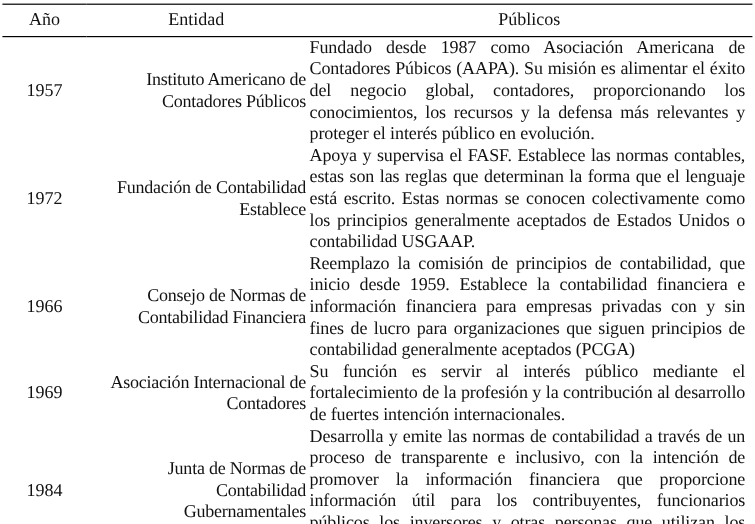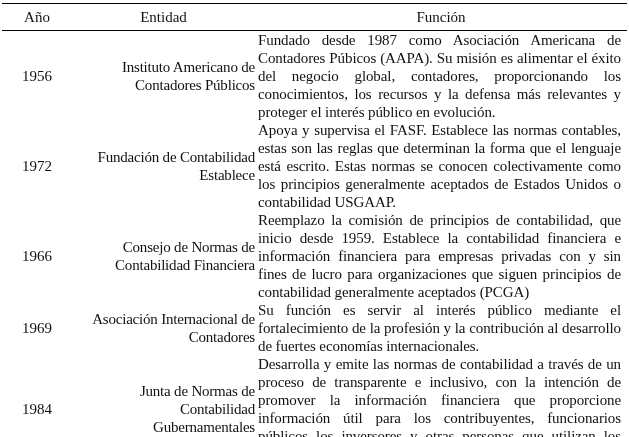--- a/index.html
+++ b/index.html
@@ -78,43 +78,43 @@
 <table class="tbl">
   <colgroup>
     <col class="col-year">
     <col class="col-entity">
     <col class="col-func">
   </colgroup>
   <thead>
     <tr>
       <th>Año</th>
       <th>Entidad</th>
-      <th>Función</th>
+      <th>Públicos</th>
     </tr>
   </thead>
   <tbody>
     <tr class="r1">
-      <td class="year">1956</td>
+      <td class="year">1957</td>
       <td class="entity">Instituto Americano de Contadores Públicos</td>
       <td class="func">Fundado desde 1987 como Asociación Americana de Contadores Púbicos (AAPA). Su misión es alimentar el éxito del negocio global, contadores, proporcionando los conocimientos, los recursos y la defensa más relevantes y proteger el interés público en evolución.</td>
     </tr>
     <tr class="r2">
       <td class="year">1972</td>
       <td class="entity">Fundación de Contabilidad Establece</td>
       <td class="func">Apoya y supervisa el FASF. Establece las normas contables, estas son las reglas que determinan la forma que el lenguaje está escrito. Estas normas se conocen colectivamente como los principios generalmente aceptados de Estados Unidos o contabilidad USGAAP.</td>
     </tr>
     <tr class="r3">
       <td class="year">1966</td>
       <td class="entity">Consejo de Normas de Contabilidad Financiera</td>
       <td class="func">Reemplazo la comisión de principios de contabilidad, que inicio desde 1959. Establece la contabilidad financiera e información financiera para empresas privadas con y sin fines de lucro para organizaciones que siguen principios de contabilidad generalmente aceptados (PCGA)</td>
     </tr>
     <tr class="r4">
       <td class="year">1969</td>
       <td class="entity">Asociación Internacional de Contadores</td>
-      <td class="func">Su función es servir al interés público mediante el fortalecimiento de la profesión y la contribución al desarrollo de fuertes economías internacionales.</td>
+      <td class="func">Su función es servir al interés público mediante el fortalecimiento de la profesión y la contribución al desarrollo de fuertes intención internacionales.</td>
     </tr>
     <tr class="r5">
       <td class="year">1984</td>
       <td class="entity">Junta de Normas de Contabilidad Gubernamentales</td>
       <td class="func">Desarrolla y emite las normas de contabilidad a través de un proceso de transparente e inclusivo, con la intención de promover la información financiera que proporcione información útil para los contribuyentes, funcionarios públicos los inversores y otras personas que utilizan los informes financieros.</td>
     </tr>
   </tbody>
 </table>
 
 </body></html>

